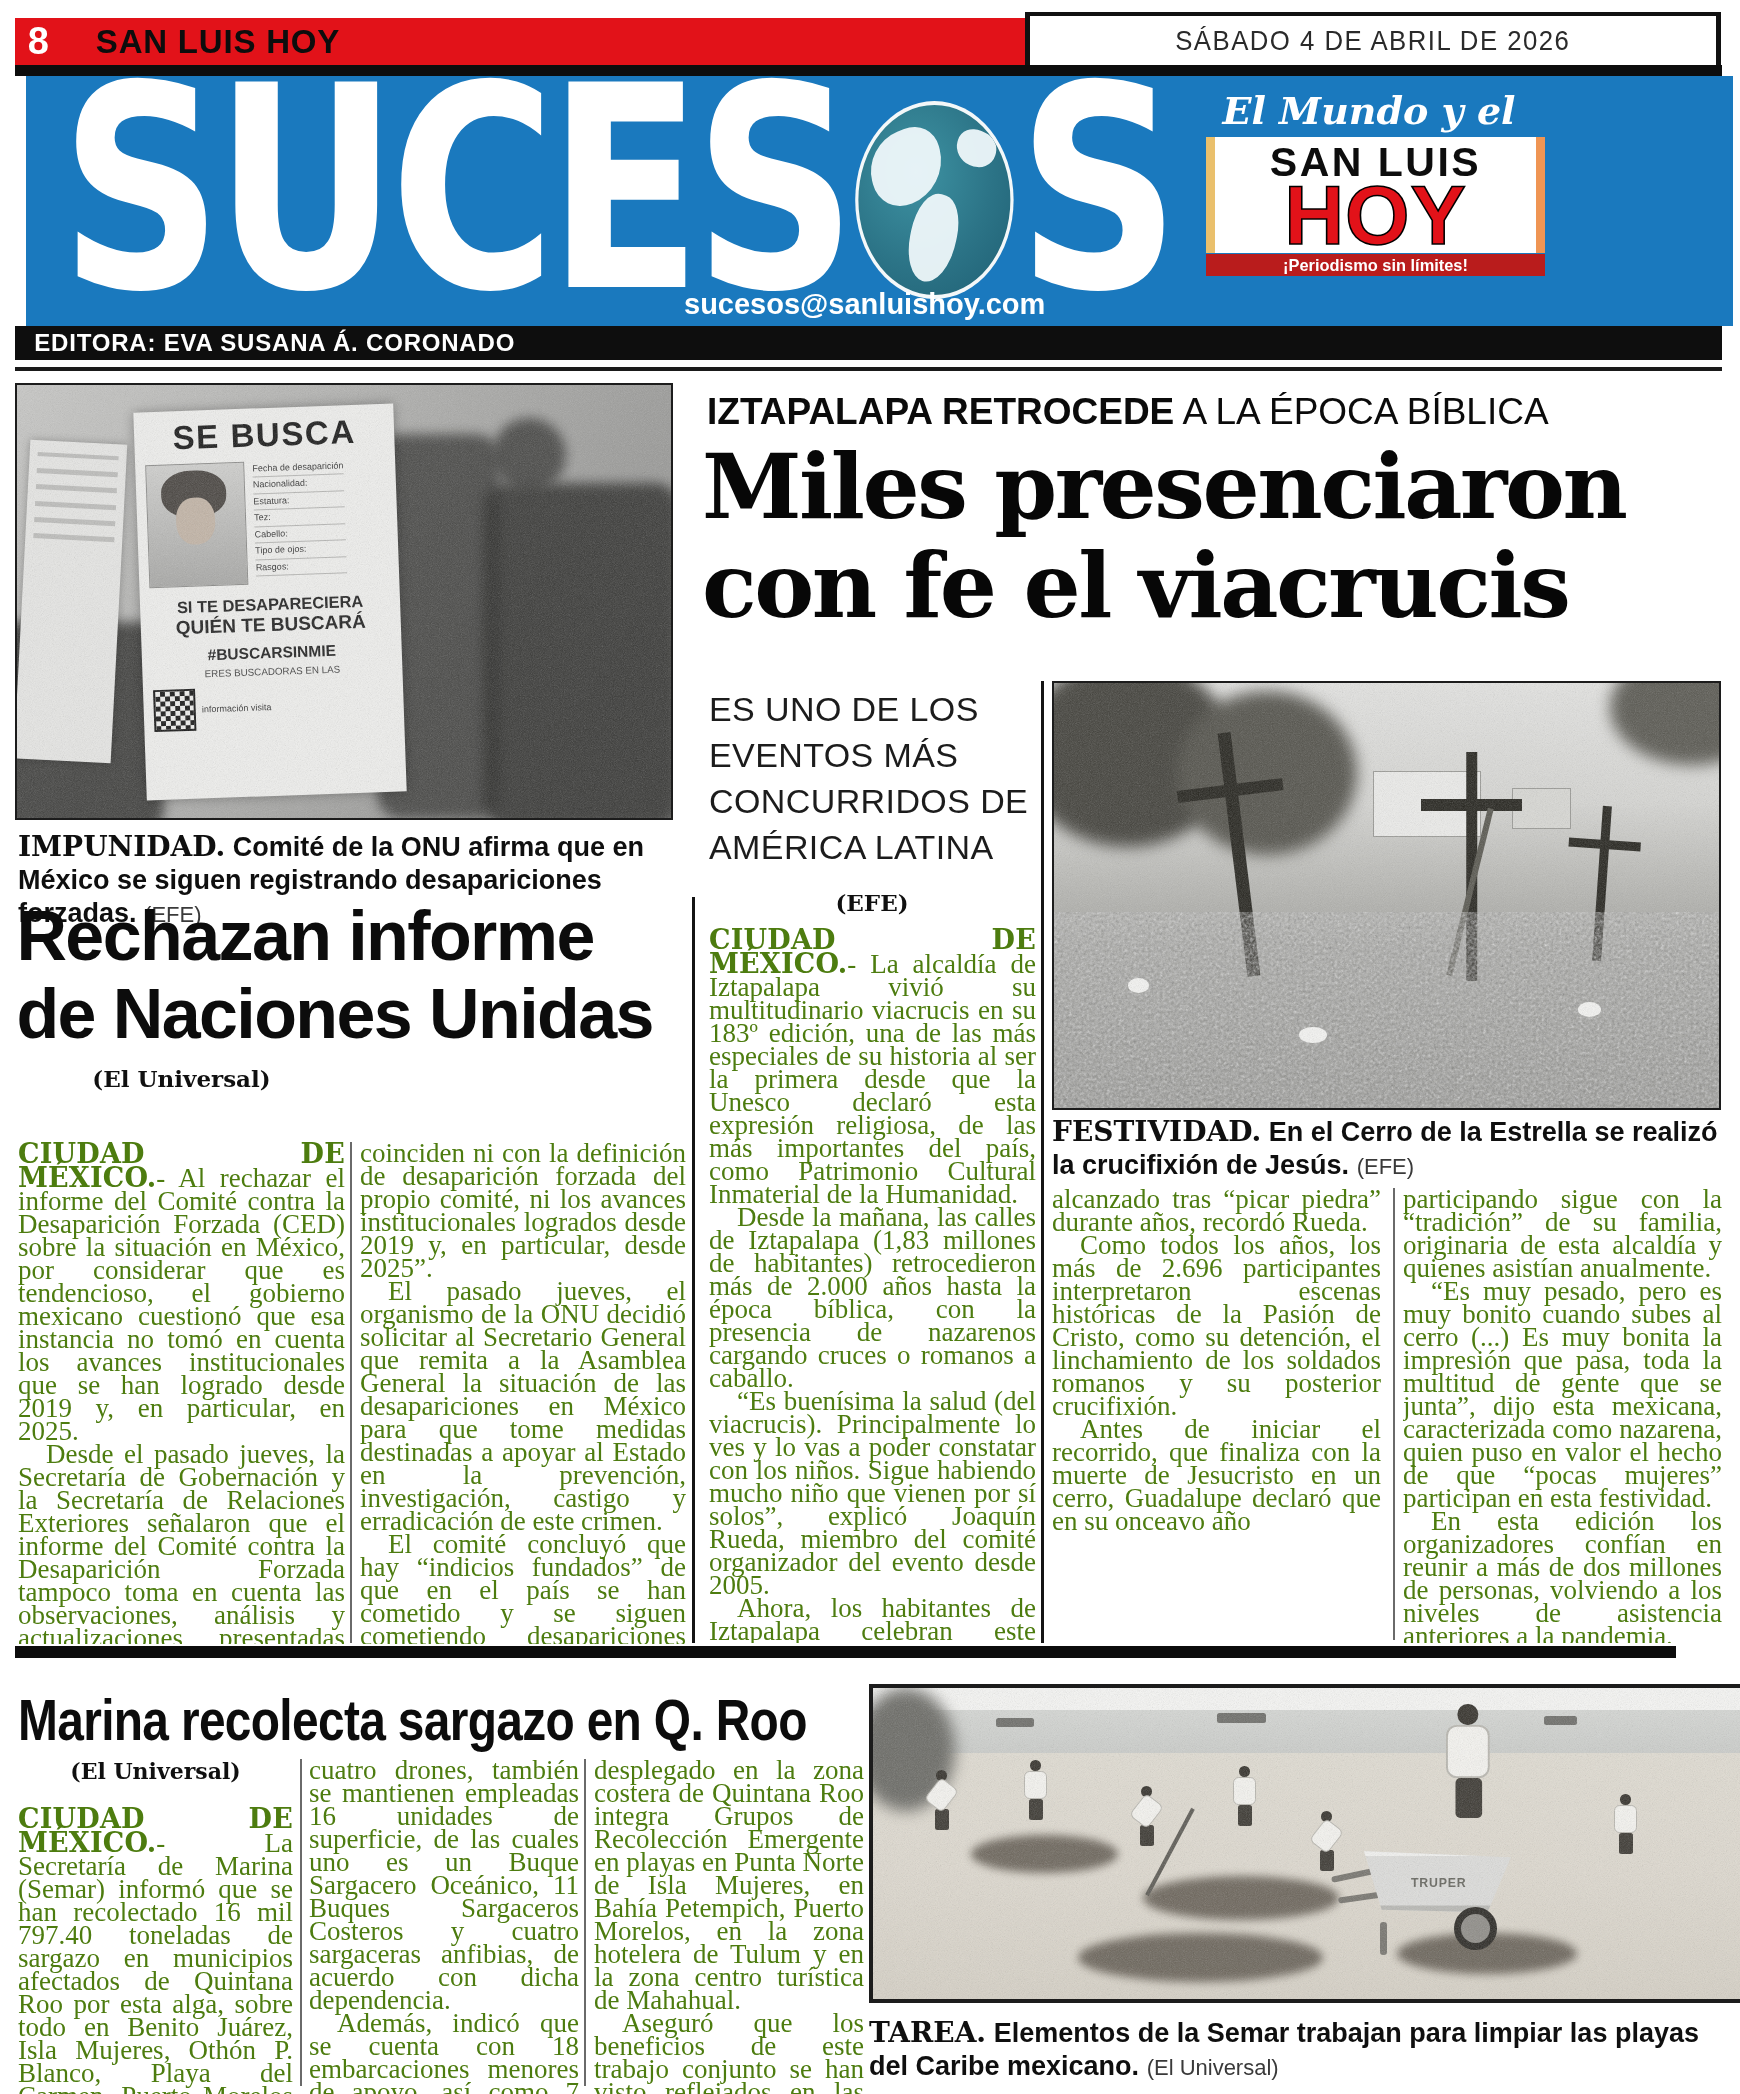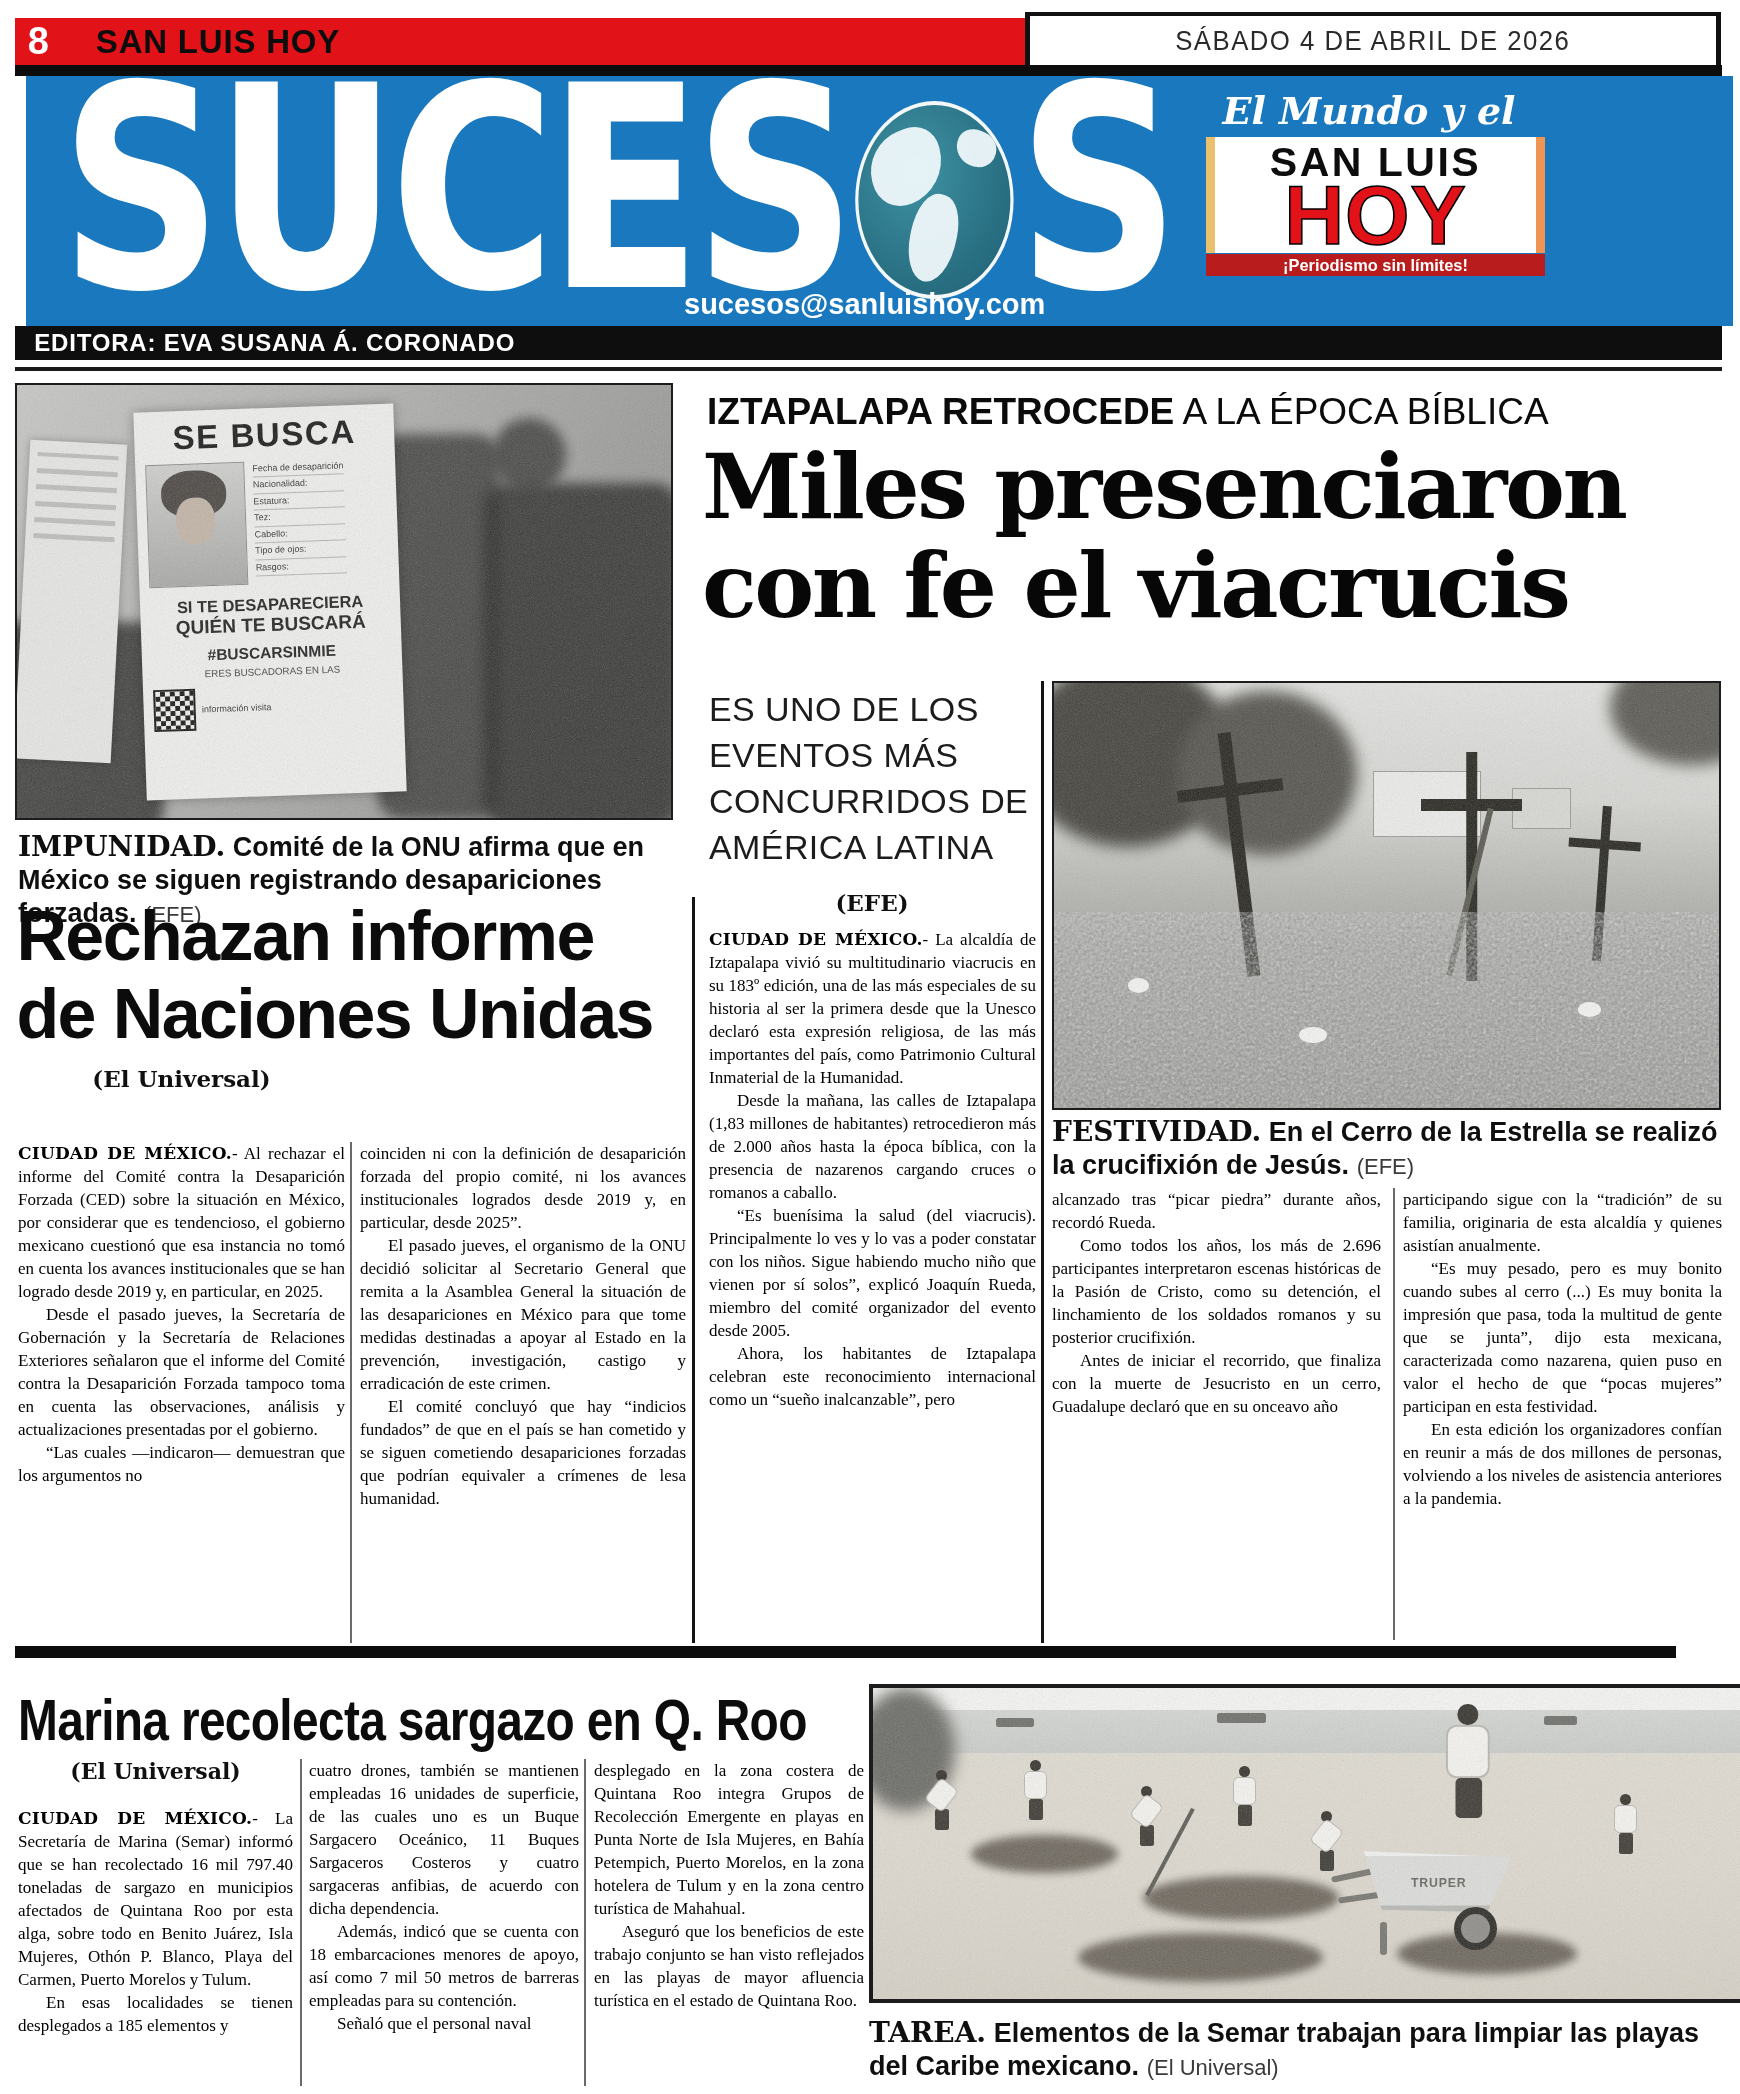--- a/index.html
+++ b/index.html
@@ -34,22 +34,22 @@
   .logotop{font-size:41px;font-weight:700;letter-spacing:2.5px;color:#0d0d0d;margin-top:4.9px;line-height:41px;}
   .logomain{font-size:83px;font-weight:700;color:#e21219;line-height:69px;margin-top:-1.6px;
             -webkit-text-stroke:1.6px #000;letter-spacing:0.8px;}
   .logostrip{left:1195px;top:254px;width:339px;height:22px;background:#b91c1c;display:flex;
              align-items:center;justify-content:center;color:#fff;font-weight:700;font-size:16.4px;}
   .editorbar{left:14.7px;top:326px;width:1707px;height:34px;background:#0e0e0e;color:#fff;
              font-weight:700;font-size:24px;line-height:34px;padding-left:19.6px;letter-spacing:0.8px;box-sizing:border-box;}
   .ruleA{left:14.7px;top:367px;width:1707px;height:4.1px;background:#1a1a1a;}
 
   
-  .bodycol{font-family:"Liberation Serif",serif;font-size:17px;line-height:23px;text-align:justify;
-           color:#000000;overflow:hidden;}
+  .bodycol{font-family:"Liberation Serif",serif;font-size:27px;line-height:23px;text-align:justify;
+           color:#4d7c0f;overflow:hidden;}
   .bodycol p{margin:0;text-indent:28px;}
   .bodycol p.first{text-indent:0;}
   .dateline{font-family:"DejaVu Serif",serif;font-weight:700;letter-spacing:0.2px;}
   .byline{text-align:center;font-family:"DejaVu Serif",serif;font-weight:700;font-size:23px;color:#101010;}
   .cap{font-weight:700;font-size:27px;line-height:33px;color:#0f0f0f;}
   .cap .cap-lead{font-family:"DejaVu Serif",serif;font-weight:900;font-size:28px;}
   .cap .cap-credit{font-weight:400;font-size:22px;color:#3a3a3a;}
   .vrule{background:#6a6a6a;}
   .vrule-dark{background:#141414;}
 

